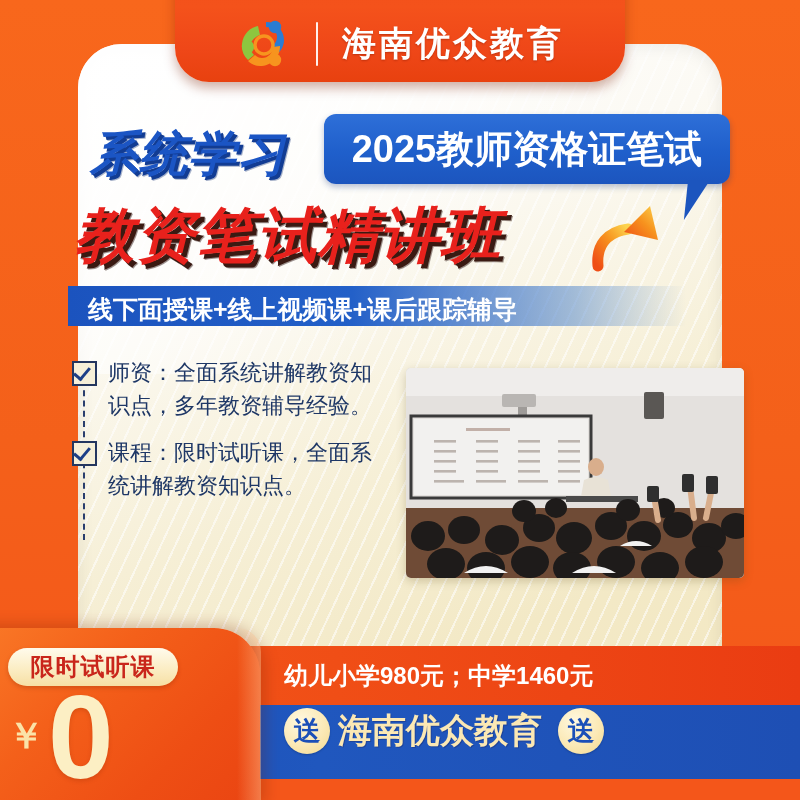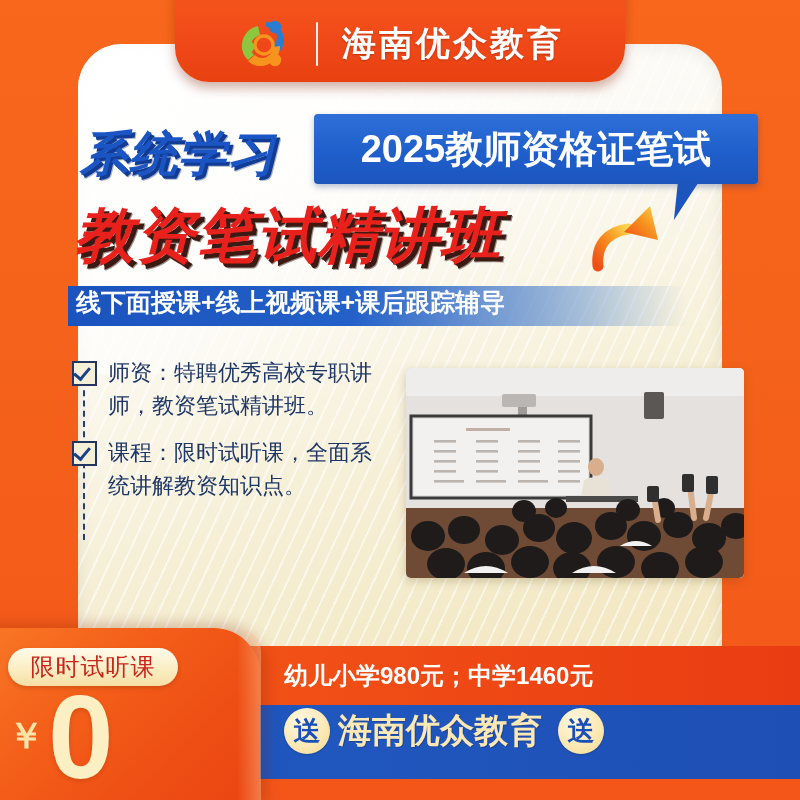--- a/index.html
+++ b/index.html
@@ -36,31 +36,31 @@
   }
   .header-inner{display:flex;align-items:center;gap:24px;}
   .logo-mark{width:56px;height:56px;position:relative;flex:0 0 auto;}
   .logo-divider{width:2px;height:44px;background:rgba(255,255,255,.92);border-radius:1px;}
   .brand-name{
     color:#FFFFFF;font-size:34px;font-weight:bold;letter-spacing:3px;
     text-shadow:0 1px 2px rgba(120,20,0,.4);
   }
 
   
-  .headline-row{position:absolute;left:80px;top:120px;width:640px;height:72px;}
+  .headline-row{position:absolute;left:90px;top:120px;width:640px;height:72px;}
   .headline-lead{
     position:absolute;left:0;top:2px;
     font-size:48px;font-weight:bold;font-style:italic;letter-spacing:1px;
     color:#1B55C4;
     text-shadow:3px 3px 0 #123c93, 4px 4px 0 rgba(10,40,110,.35);
   }
   .headline-badge{
-    position:absolute;left:234px;top:-6px;width:444px;height:70px;
+    position:absolute;left:234px;top:-6px;width:406px;height:70px;
     background:linear-gradient(180deg,#2E6FD8 0%,#1F5FCB 55%,#1C55BE 100%);
-    border-radius:4px;
+    border-radius:12px;
     display:flex;align-items:center;justify-content:center;
     box-shadow:0 3px 6px rgba(20,50,120,.3);
   }
   .headline-badge span{
     color:#FFFFFF;font-size:38px;font-weight:bold;letter-spacing:0px;white-space:nowrap;
   }
   .badge-tail{
     position:absolute;left:596px;top:60px;width:0;height:0;
     border-left:22px solid #1C55BE;border-right:10px solid transparent;
     border-bottom:40px solid transparent;
@@ -76,21 +76,21 @@
     white-space:nowrap;
   }
 
   
   .arrow-curve{position:absolute;left:588px;top:196px;width:86px;height:76px;}
 
   
   .subtitle-band{
     position:absolute;left:68px;top:286px;width:618px;height:40px;
     background:linear-gradient(90deg,#1B53BE 0%,#2360C8 46%,rgba(90,140,205,.55) 82%,rgba(150,175,205,0) 100%);
-    display:flex;align-items:flex-start;padding-left:8px;box-sizing:border-box;
+    display:flex;align-items:flex-end;padding-left:20px;box-sizing:border-box;
   }
   .subtitle-band span{color:#FFFFFF;font-size:25px;font-weight:bold;letter-spacing:0px;white-space:nowrap;}
 
   
   .bullets{position:absolute;left:72px;top:356px;width:330px;}
   .bullet-line{
     position:absolute;left:11px;top:24px;width:0;height:160px;
     border-left:2px dashed #2A3E6E;
   }
   .bullet{position:relative;display:flex;margin-bottom:14px;}
@@ -155,21 +155,21 @@
     background:linear-gradient(90deg,rgba(255,255,255,0) 0%,rgba(255,190,140,.45) 100%);
     border-radius:0 46px 0 0;
   }
   .trial-pill{
     position:absolute;left:48px;top:20px;width:170px;height:38px;
     border-radius:19px;
     background:linear-gradient(180deg,#FFFBEC 0%,#FBEDC4 55%,#F6DFA4 100%);
     display:flex;align-items:center;justify-content:center;
     box-shadow:0 2px 4px rgba(120,30,0,.25);
   }
-  .trial-pill span{color:#C9261B;font-size:24px;font-weight:normal;letter-spacing:1px;white-space:nowrap;}
+  .trial-pill span{color:#C9261B;font-size:24px;font-weight:bold;letter-spacing:1px;white-space:nowrap;}
   .yuan-sign{
     position:absolute;left:48px;top:84px;color:#FAE3A8;font-size:36px;font-weight:bold;
   }
   .price-zero{
     position:absolute;left:88px;top:50px;color:#FCEFC4;font-size:118px;font-weight:bold;line-height:118px;
     text-shadow:0 2px 4px rgba(140,40,0,.25);
   }
 </style>
 </head>
 <body>
@@ -224,21 +224,21 @@
 
   <div class="subtitle-band">
     <span>线下面授课+线上视频课+课后跟踪辅导</span>
   </div>
 
   <div class="bullets">
     <span class="bullet-line"></span>
 
     <div class="bullet">
       <span class="check-box"></span>
-      <span class="bullet-text">师资：特聘优秀高校专职讲师，教资笔试精讲班。</span>
+      <span class="bullet-text">师资：全面系统讲解教资知识点，多年教资辅导经验。</span>
     </div>
     <div class="bullet">
       <span class="check-box"></span>
       <span class="bullet-text">课程：限时试听课，全面系统讲解教资知识点。</span>
     </div>
   </div>
 
   <div class="photo">
     <svg viewBox="0 0 338 210" width="338" height="210" preserveAspectRatio="none">
       <rect width="338" height="210" fill="#E8E6E4"></rect>

